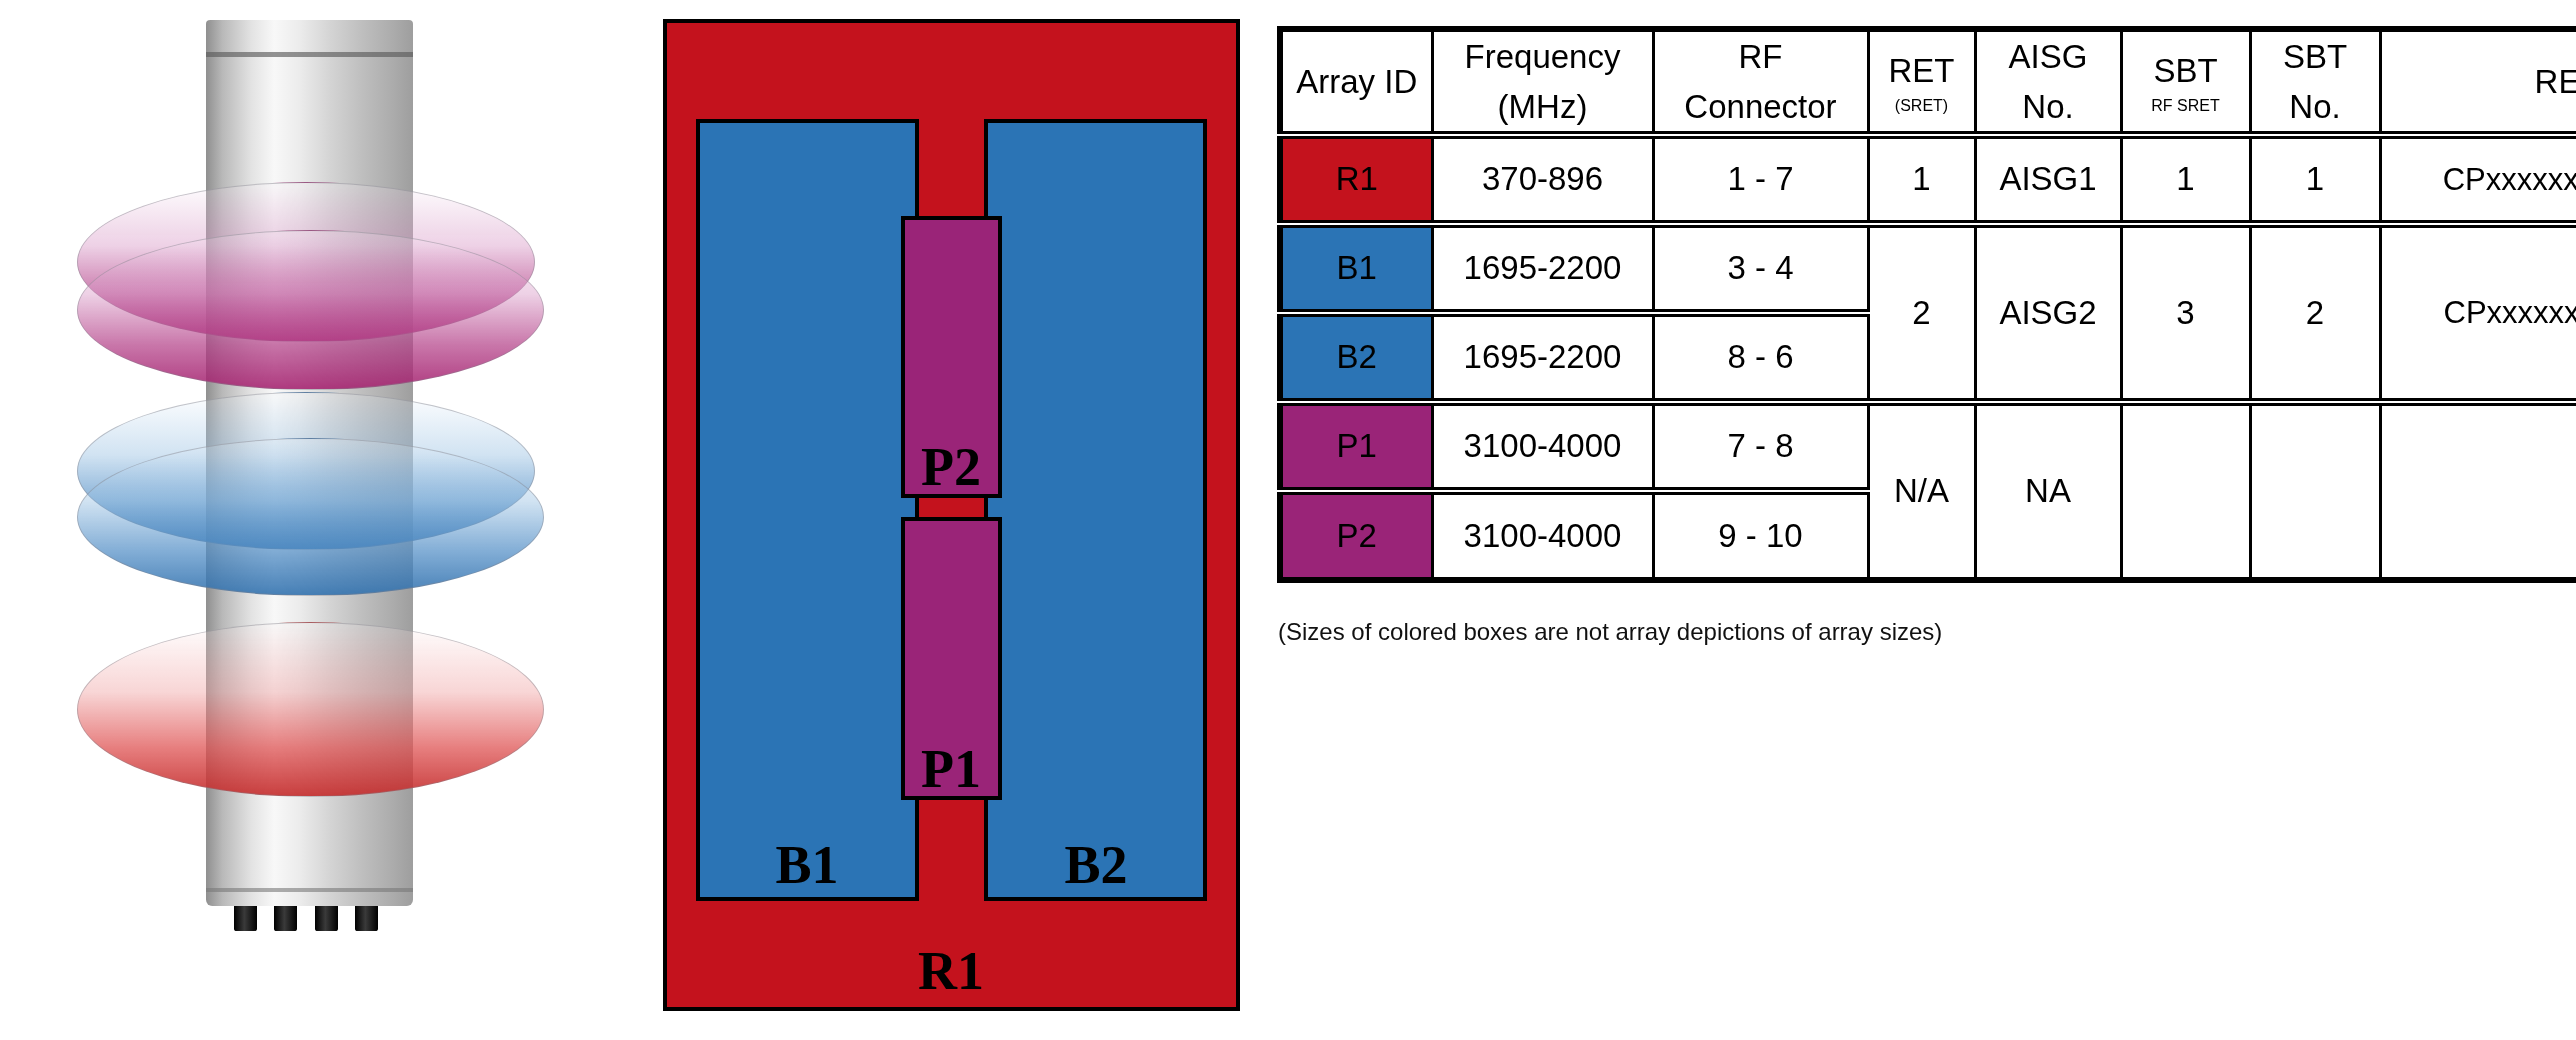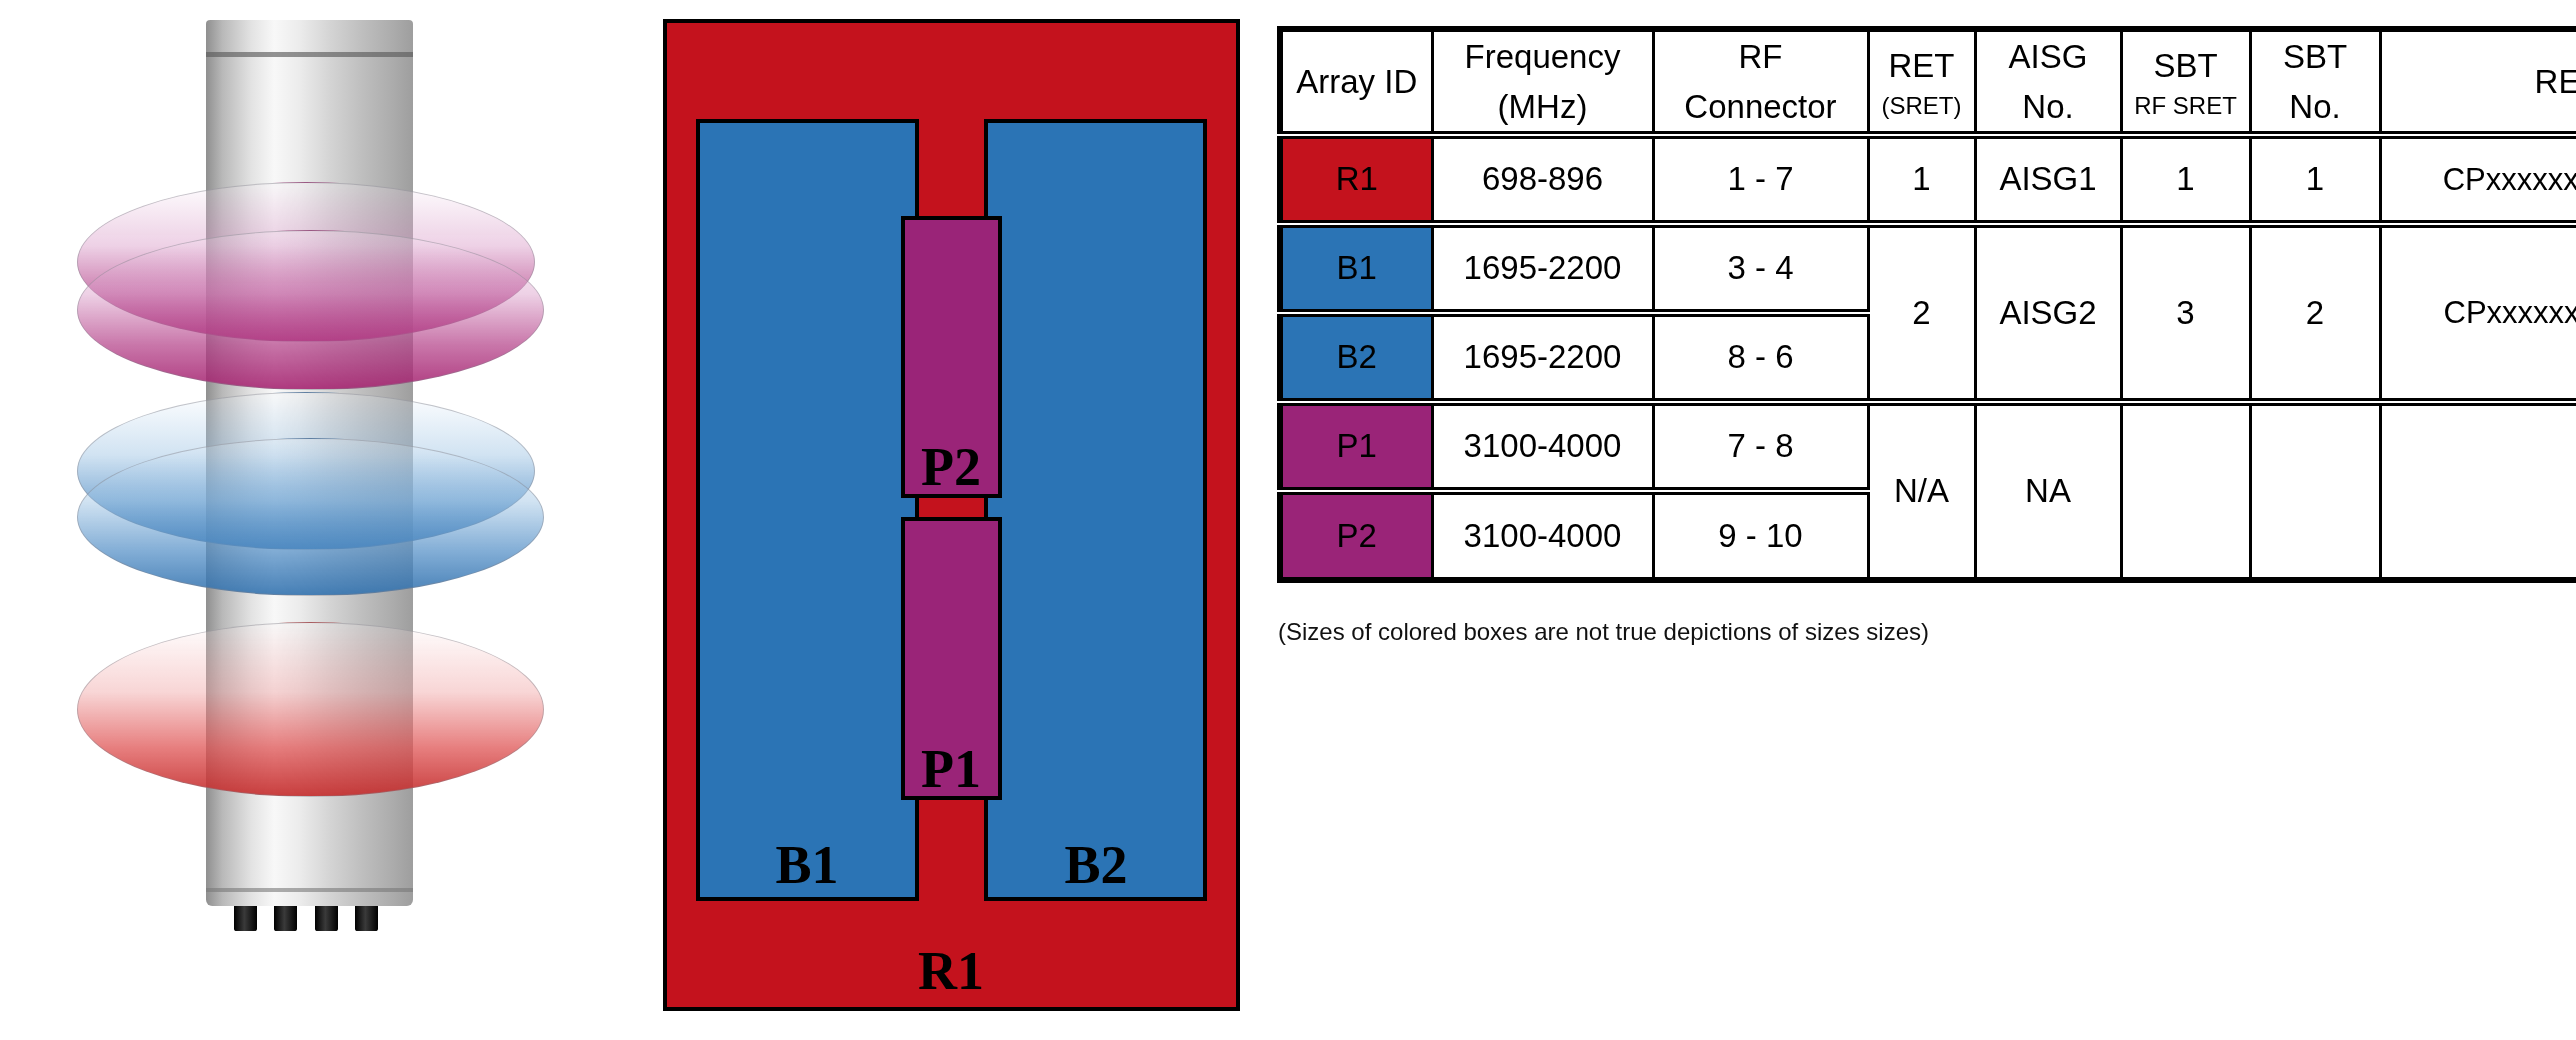--- a/index.html
+++ b/index.html
@@ -45,21 +45,21 @@
 
   
   .spec-table{position:absolute;left:1277px;top:26px;border-collapse:collapse;
     table-layout:fixed;width:1541px;border:6.2px solid #000;}
   .spec-table td,.spec-table th{border:3.1px solid #000;text-align:center;vertical-align:middle;
     font-size:33px;font-weight:400;color:#000;padding:0;line-height:1.35;background:#fff;overflow:hidden;}
   .spec-table tr{height:89px;}
   .spec-table tr.hdr{height:100px;}
   .spec-table .dbl{border-bottom:8.2px double #000;}
   .spec-table th .l1{display:block;line-height:1.5;}
-  .spec-table th .l2{display:block;font-size:24px;line-height:1.35;}
+  .spec-table th .l2{display:block;font-size:16px;line-height:1.35;}
   .spec-table td.idcell{color:#000;}
   .spec-table td.uid{font-size:31px;}
   .footnote{position:absolute;left:1278px;top:618px;font-size:24px;color:#111;white-space:nowrap;}
 </style>
 </head>
 <body>
 
 <div class="canvas" style="--red:#C4121D;--blue:#2B74B5;--purple:#9A2478;">
 
   <div class="antenna">
@@ -129,21 +129,21 @@
       <th class="dbl">
             <span class="l1">SBT</span>
             <span class="l1">No.</span>
           </th>
       <th class="dbl">
             <span class="l1">RET UID</span>
           </th>
     </tr>
     <tr>
       <td class="idcell dbl" style="background-color: rgb(196, 18, 29);">R1</td>
-      <td class="dbl">698-896</td>
+      <td class="dbl">370-896</td>
       <td class="dbl">1 - 7</td>
       <td class="dbl">1</td>
       <td class="dbl">AISG1</td>
       <td class="dbl">1</td>
       <td class="dbl">1</td>
       <td class="uid dbl">CPxxxxxxxxxxxxxxxR1</td>
     </tr>
     <tr>
       <td class="idcell dbl" style="background-color: rgb(43, 116, 181);">B1</td>
       <td class="dbl">1695-2200</td>
@@ -170,16 +170,16 @@
       <td rowspan="2" class="uid">N/A</td>
     </tr>
     <tr>
       <td class="idcell" style="background-color: rgb(154, 36, 120);">P2</td>
       <td>3100-4000</td>
       <td>9 - 10</td>
     </tr>
   </tbody>
     </table>
 
-  <div class="footnote">(Sizes of colored boxes are not true depictions of sizes sizes)</div>
+  <div class="footnote">(Sizes of colored boxes are not array depictions of array sizes)</div>
 
 </div>
 
 
 </body></html>

